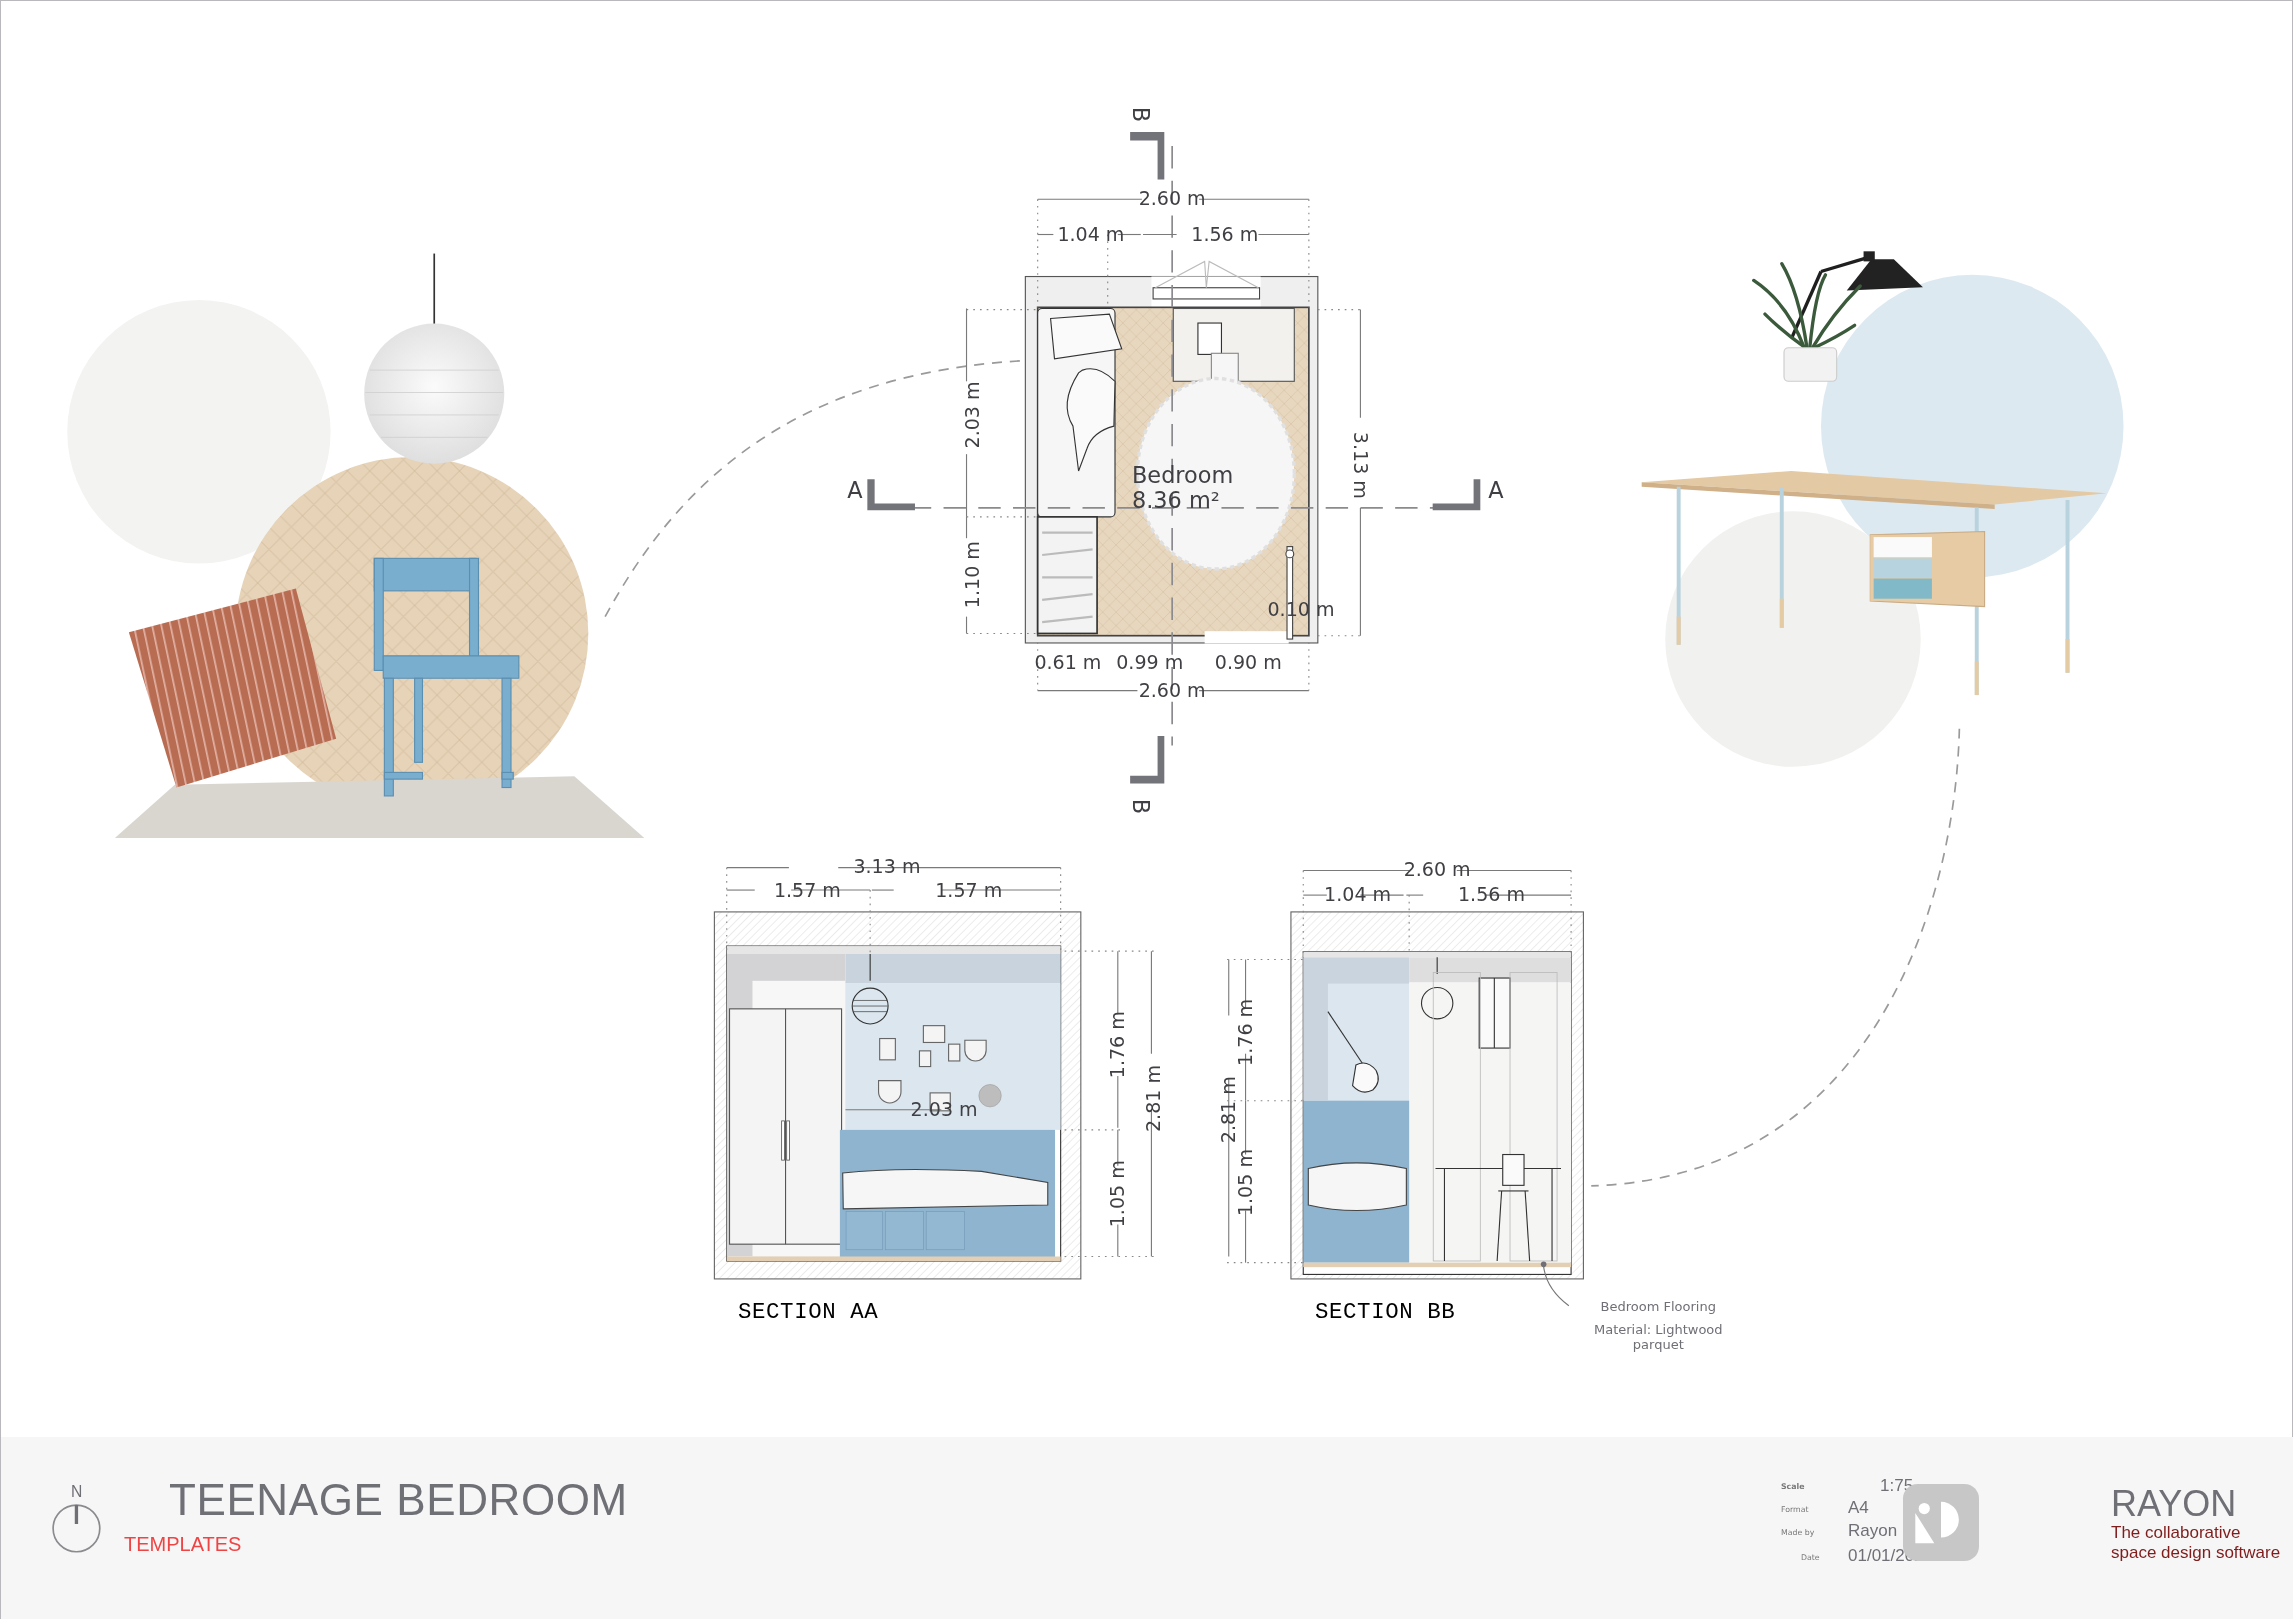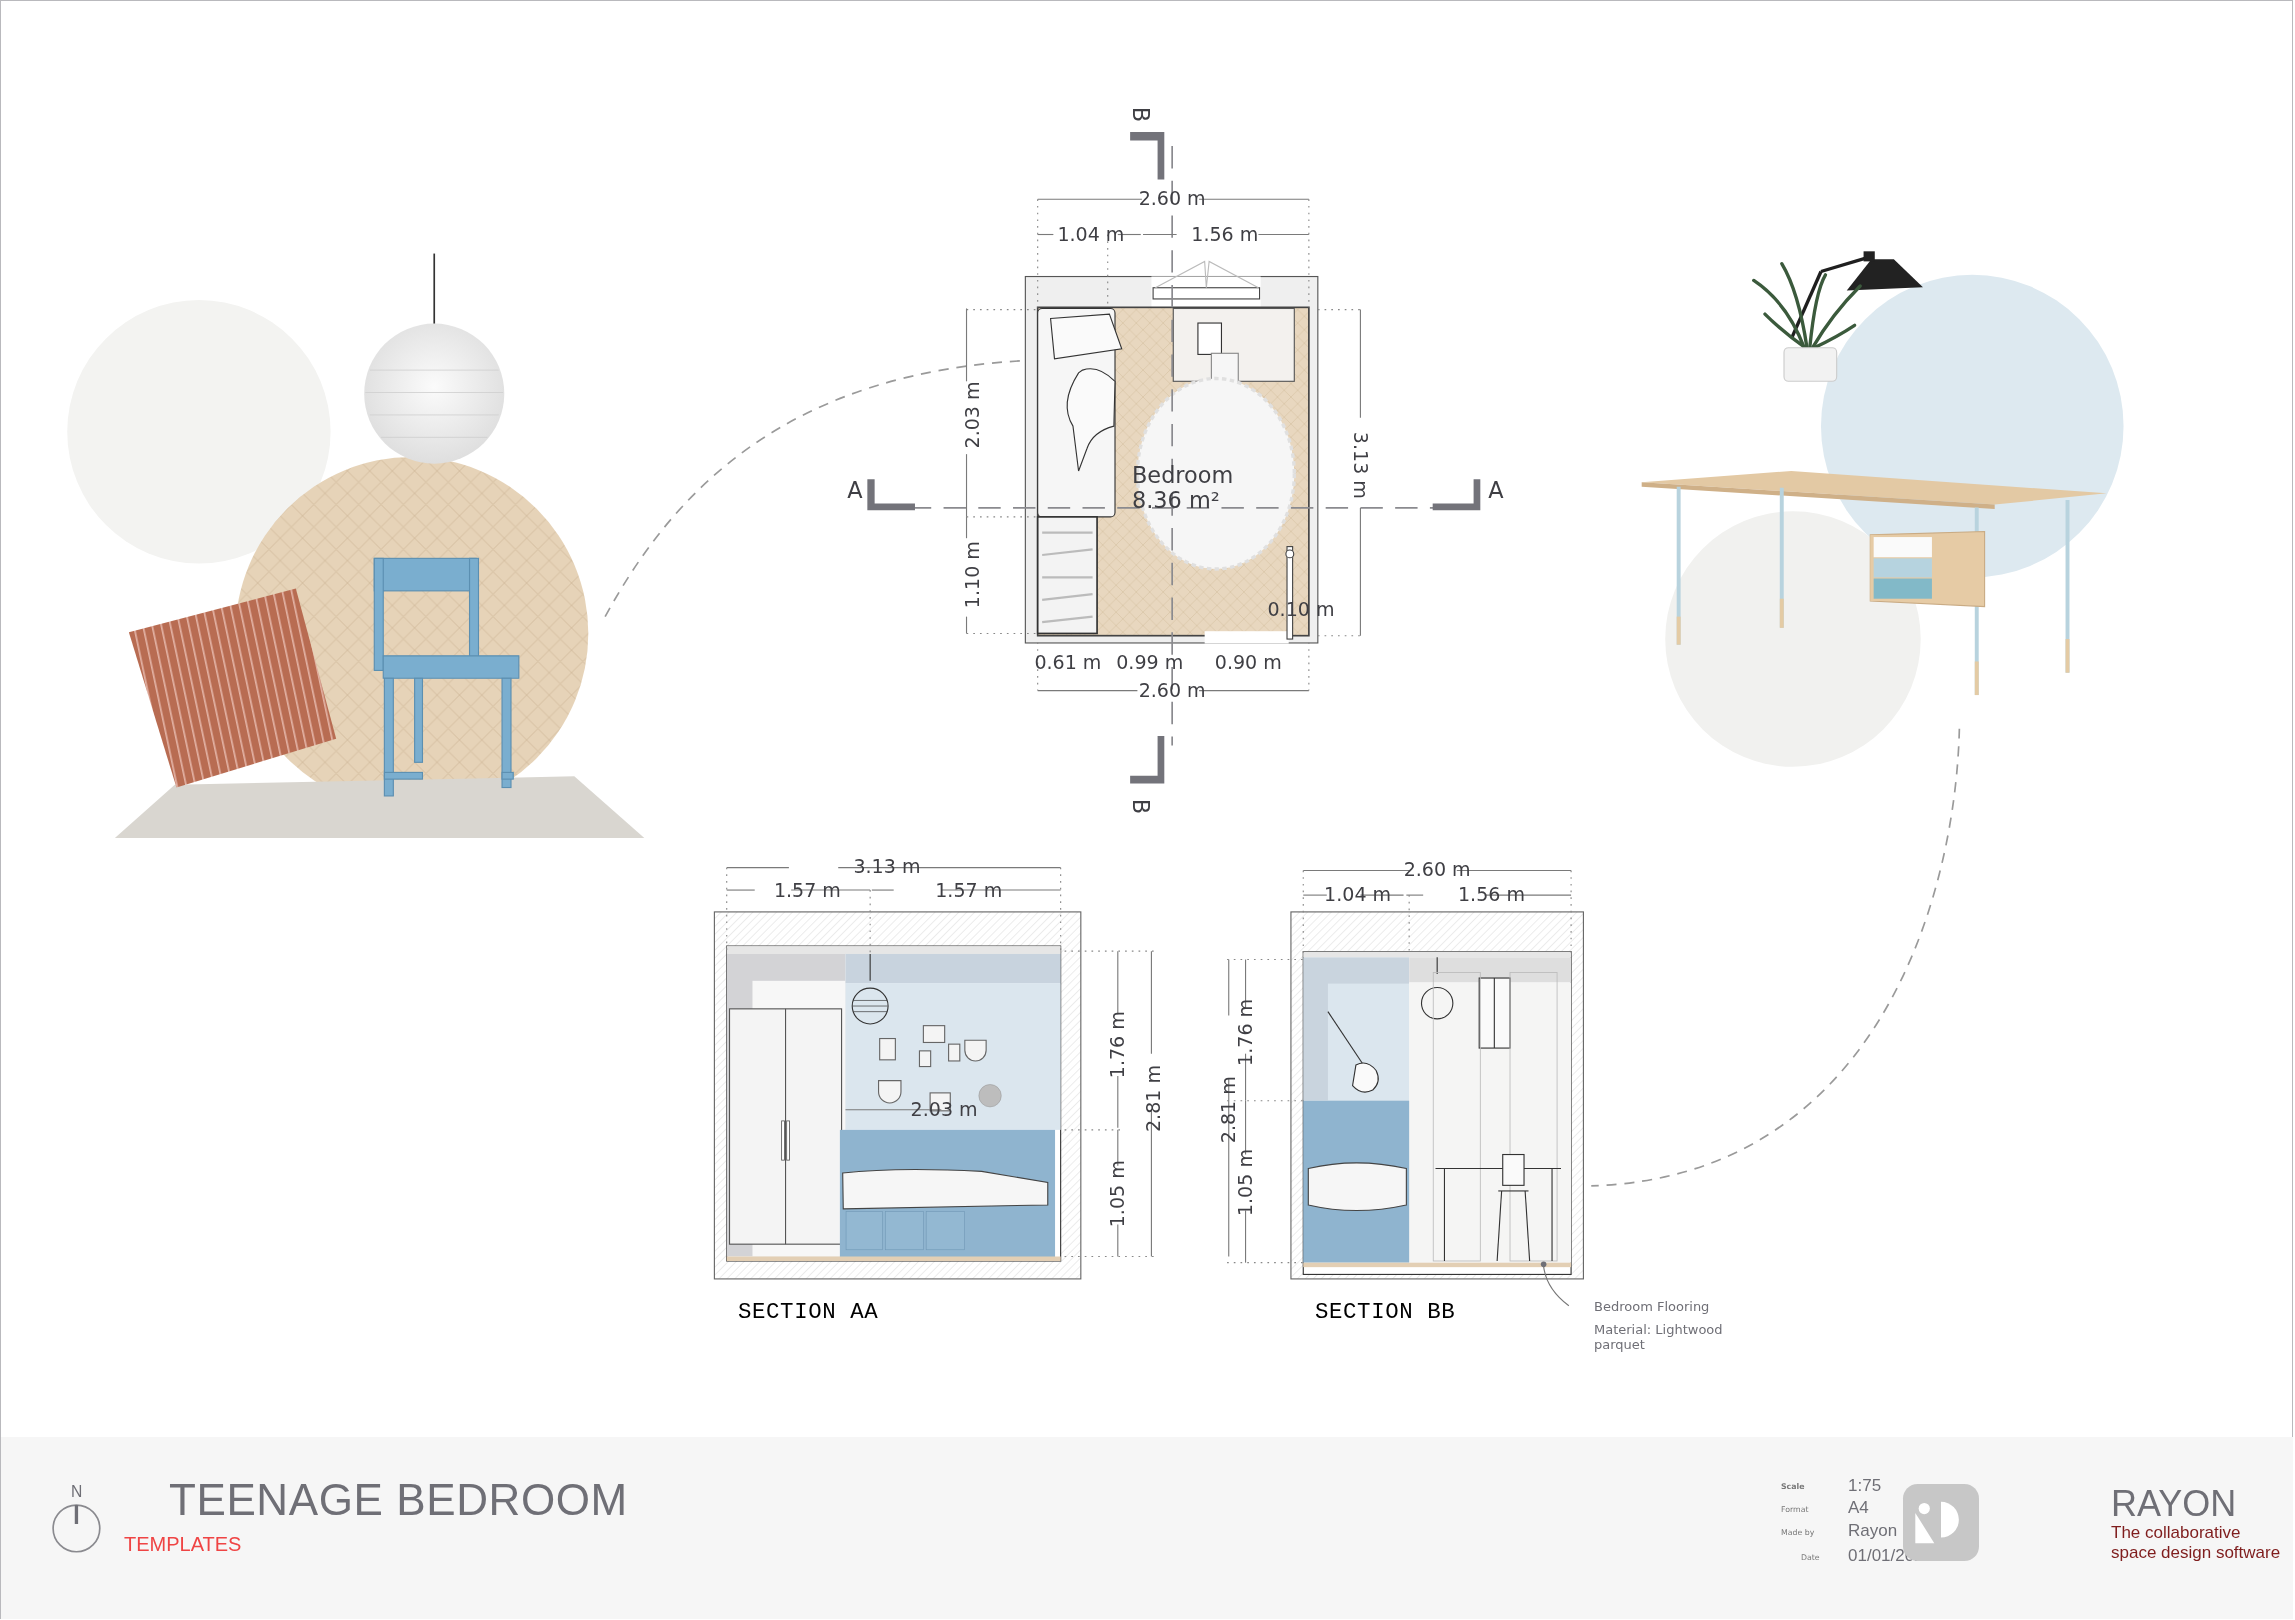--- a/index.html
+++ b/index.html
@@ -11,21 +11,21 @@
   .footer { position:absolute; left:1.1px; top:1437px; width:2292px; height:182px; background:#f6f6f6; }
   .title { position:absolute; left:123px; top:1475px; font-size:44px; color:#6f6f76; letter-spacing:0.6px; font-family:"Liberation Sans", sans-serif;margin-left:46px; }
   .subtitle { position:absolute; left:124px; top:1533px; font-size:20px; color:#ef4444; font-family:"Liberation Sans", sans-serif; }
   .compass-n { position:absolute; left:71px; top:1483px; font-size:15.7px; color:#6f6f76; }
   .meta-key { position:absolute; left:1781px; font-size:7.8px; color:#777; font-family:"DejaVu Sans", sans-serif; }
   .meta-val { position:absolute; left:1848px; font-size:17px; color:#6f6f76; font-family:"Liberation Sans", sans-serif; }
   .logo { position:absolute; left:1903px; top:1484px; width:76px; height:77px; border-radius:14.6px; background:#c7c7c7; }
   .brand { position:absolute; left:2111px; top:1483px; font-size:36px; color:#6f6f76; font-family:"Liberation Sans", sans-serif; }
   .tagline { position:absolute; left:2111px; top:1523px; font-size:17px; line-height:19.6px; color:#7f1d1d; font-family:"Liberation Sans", sans-serif; }
   .sec-label { position:absolute; font-size:22.4px; color:#000000; font-family:Liberation Mono, monospace; letter-spacing:0.6px;margin-left:24px; }
-  .note { position:absolute; font-size:13px; color:#6f6f76; font-family:"DejaVu Sans", sans-serif; line-height:15px; }
+  .note { position:absolute; font-size:13px; color:#6f6f76; font-family:"DejaVu Sans", sans-serif; line-height:15px;text-align:center; }
   .room-label { position:absolute; text-align:left; font-size:22.4px; line-height:25px; color:#3f3f44; font-family:"DejaVu Sans", sans-serif; }
 </style>
 </head>
 <body>
 
 <div class="sheet"></div>
 
 <svg style="left:0;top:0;" width="2295" height="1621" viewBox="0 0 4096 2892">
   <defs>
     <pattern id="herring" width="40" height="40" patternUnits="userSpaceOnUse">
@@ -415,21 +415,21 @@
 <div class="compass-n">N</div>
 <svg style="left:52px;top:1504px;" width="50" height="50" viewBox="0 0 90 90">
   <circle cx="44" cy="44" r="42" fill="none" stroke="#8a8a8f" stroke-width="3"></circle>
   <rect x="41" y="2" width="6" height="34" fill="#6f6f76"></rect>
 </svg>
 
 <div class="title">TEENAGE BEDROOM</div>
 <div class="subtitle">TEMPLATES</div>
 
 <div class="meta-key" style="top:1482px;font-weight:bold;">Scale</div>
-<div class="meta-val" style="top:1476px;">1:75</div>
+<div class="meta-val" style="top:1476px;margin-left:32px;">1:75</div>
 <div class="meta-key" style="top:1505px;">Format</div>
 <div class="meta-val" style="top:1498px;">A4</div>
 <div class="meta-key" style="top:1528px;">Made by</div>
 <div class="meta-val" style="top:1521px;">Rayon</div>
 <div class="meta-key" style="top:1553px;padding-left:20px;">Date</div>
 <div class="meta-val" style="top:1546px;">01/01/2024</div>
 
 <div class="logo">
   <svg width="76" height="77" viewBox="0 0 136 138" style="position:absolute;left:0;top:0;">
     <circle cx="38" cy="44" r="10" fill="#ffffff"></circle>

